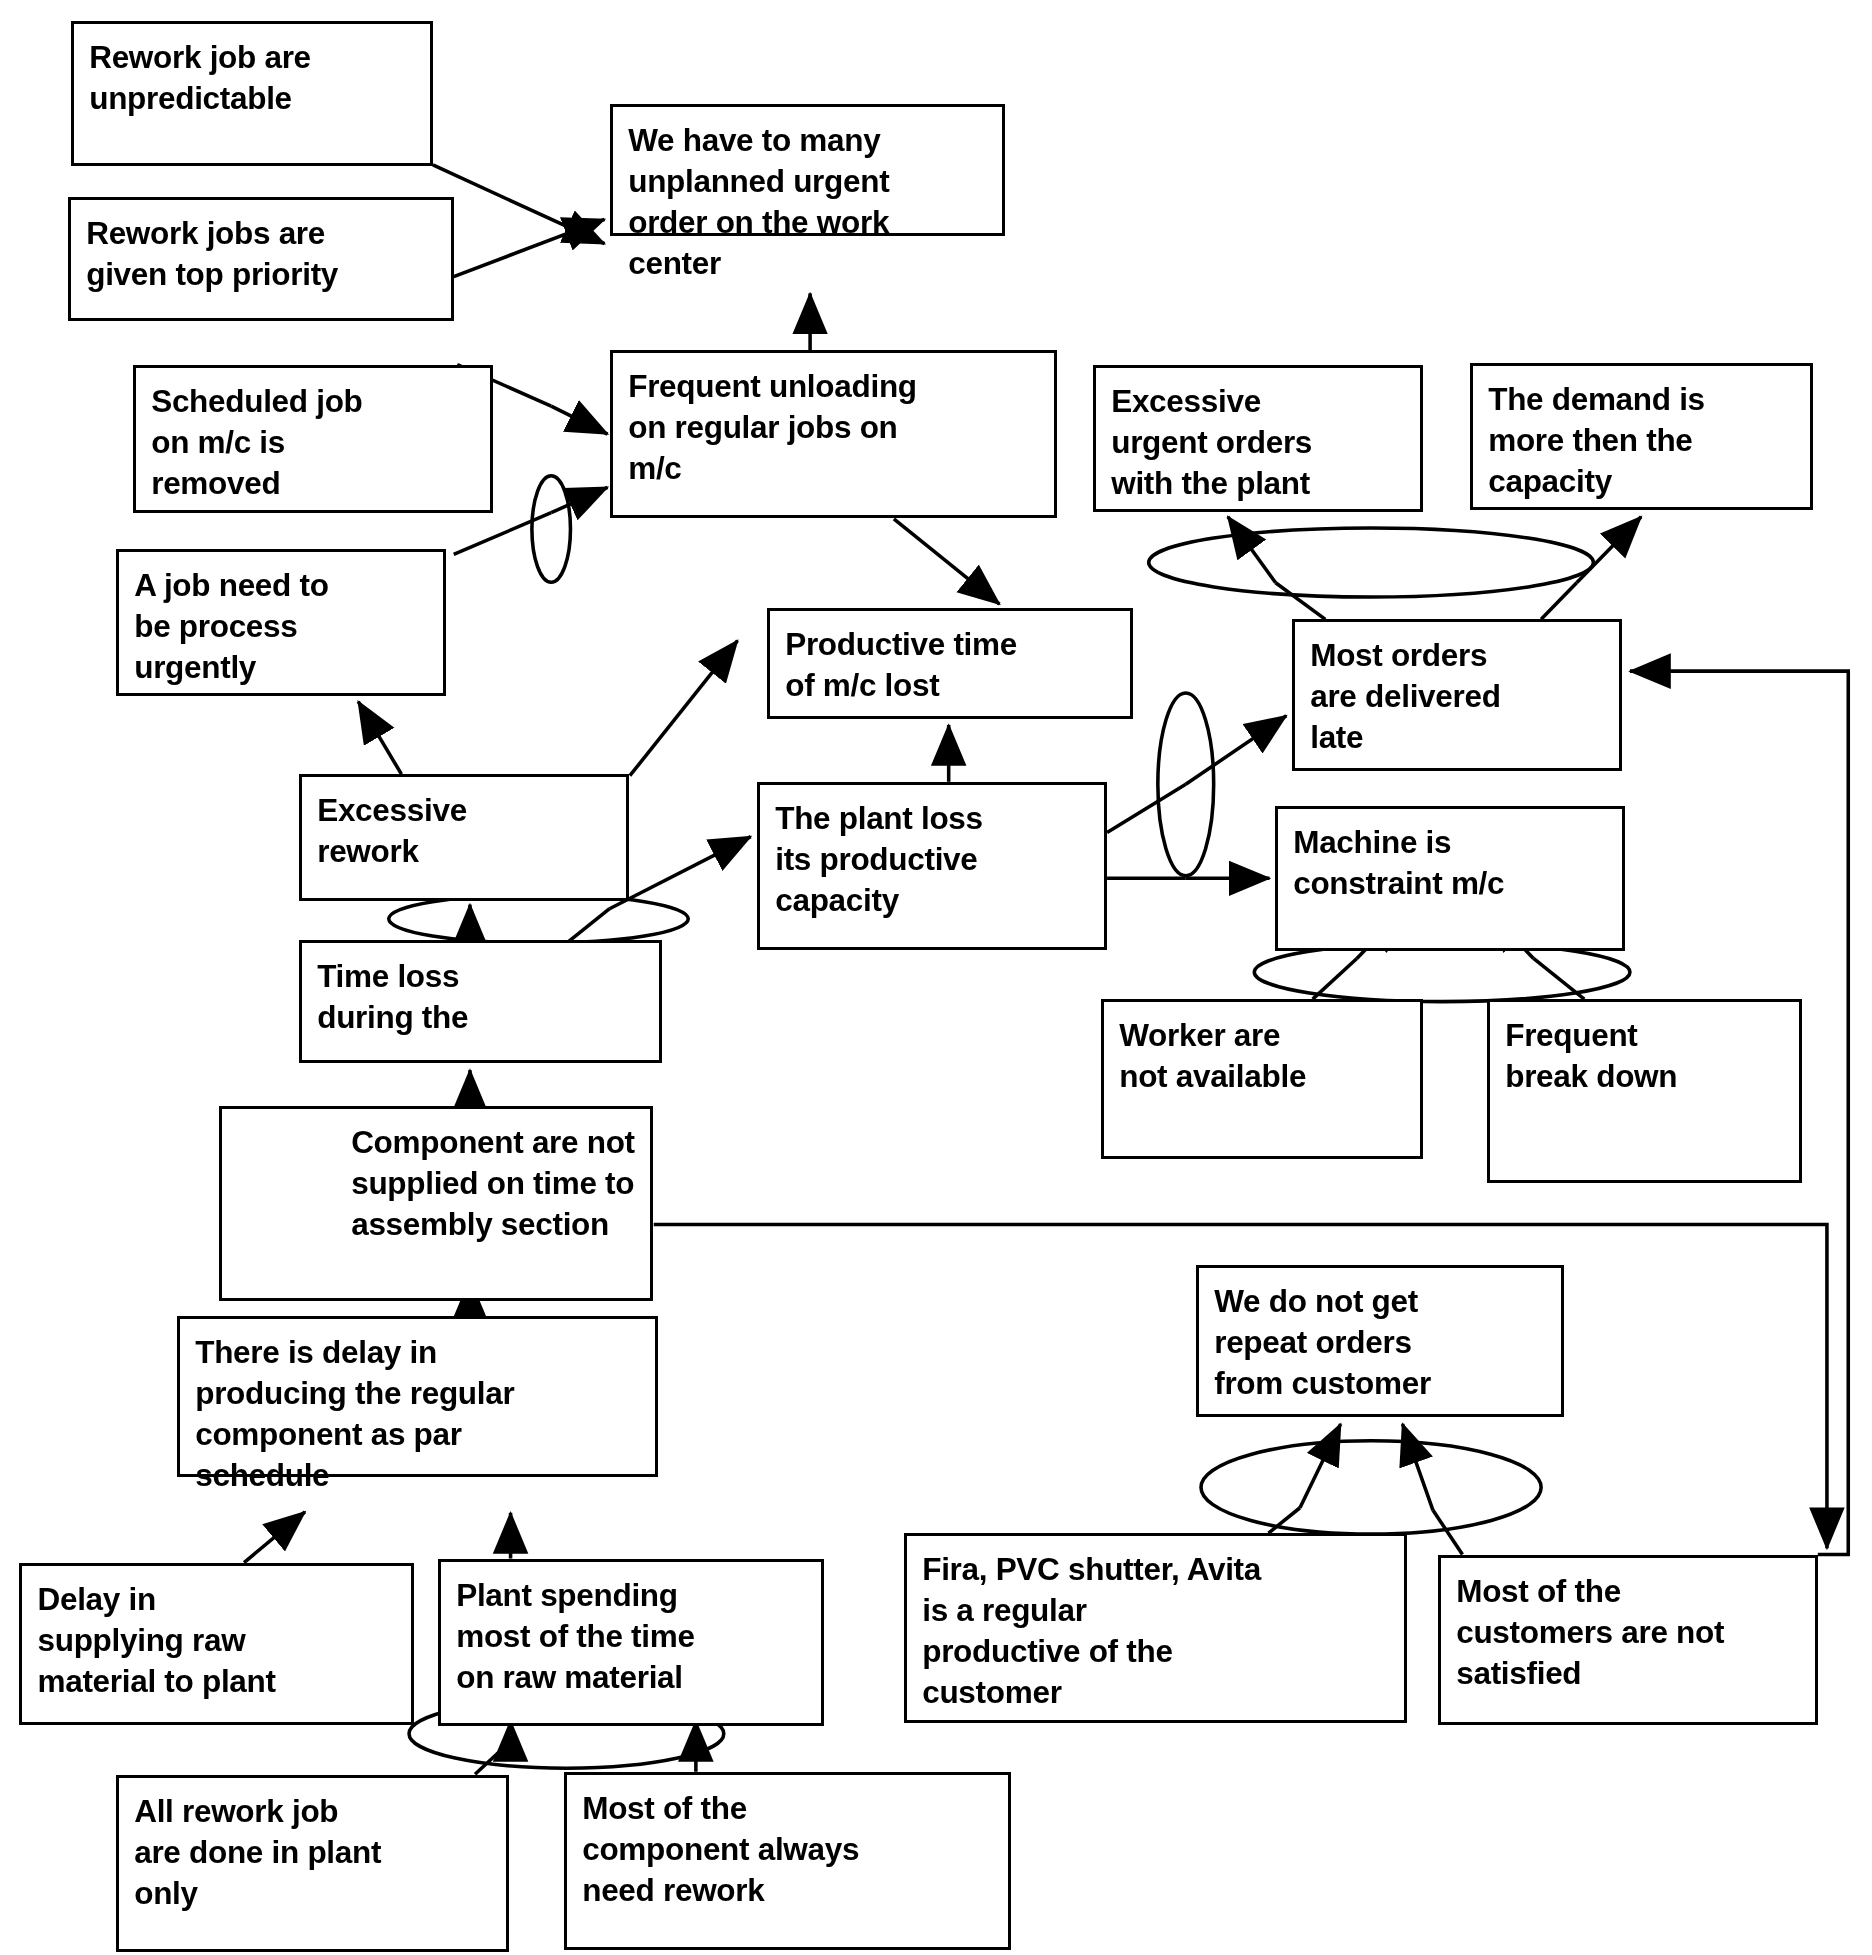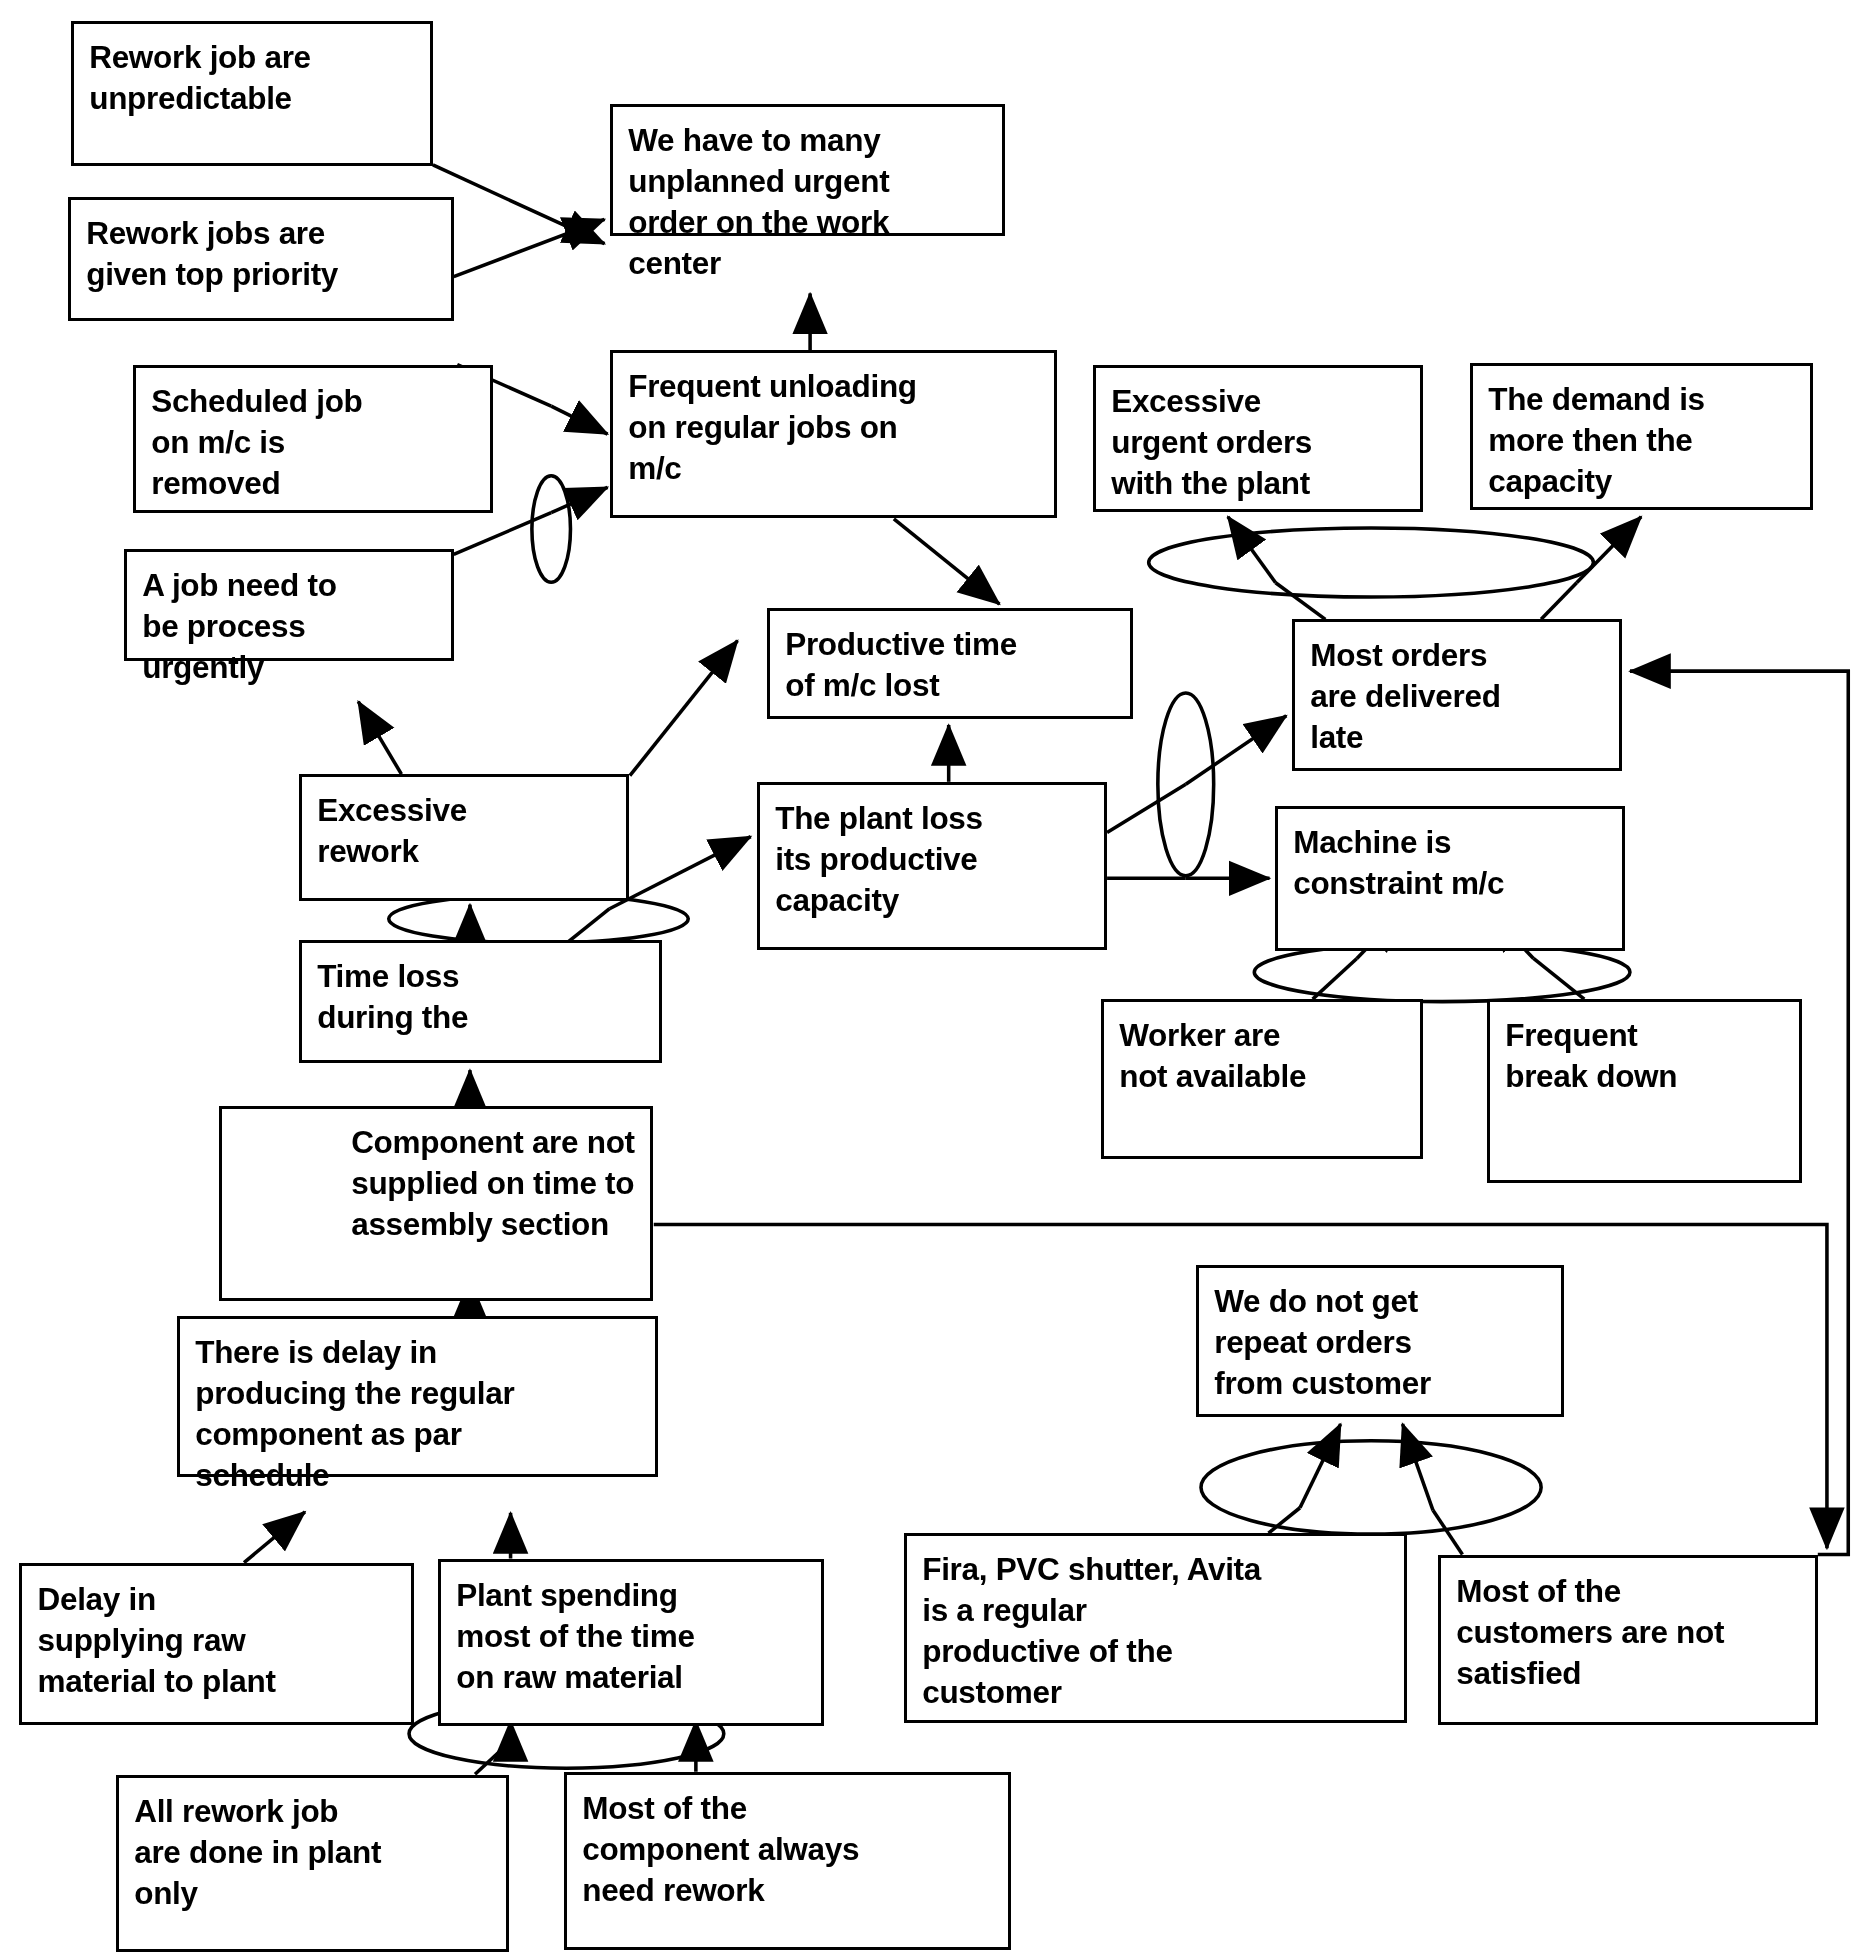--- a/index.html
+++ b/index.html
@@ -132,21 +132,21 @@
       <span class="txt">We have to many
 unplanned urgent
 order on the work
 center</span>
     </div>
   <div class="node" style="left: 133px; top: 365px; width: 360px; height: 148px;">
       <span class="txt">Scheduled job
 on m/c is
 removed</span>
     </div>
-  <div class="node" style="left: 124px; top: 549px; width: 330px; height: 112px;">
+  <div class="node" style="left: 116px; top: 549px; width: 330px; height: 147px;">
       <span class="txt">A  job need to
 be process
 urgently</span>
     </div>
   <div class="node" style="left: 610px; top: 350px; width: 447px; height: 168px;">
       <span class="txt">Frequent unloading
 on regular jobs on
 m/c</span>
     </div>
   <div class="node" style="left: 1093px; top: 365px; width: 330px; height: 147px;">

